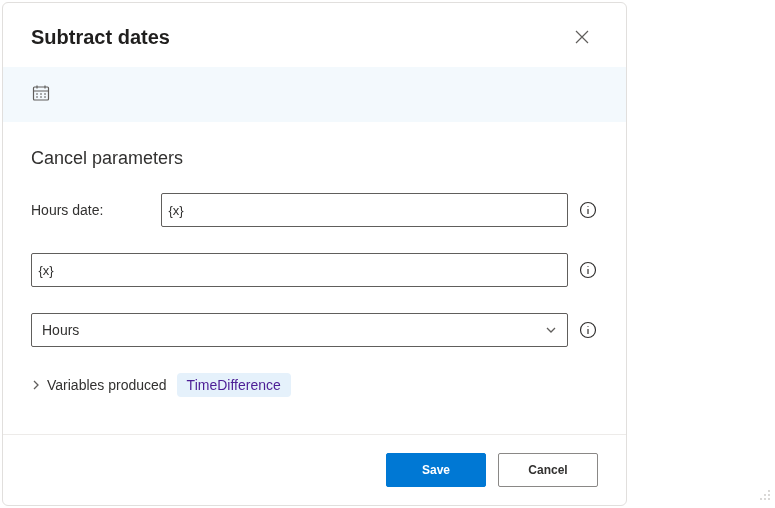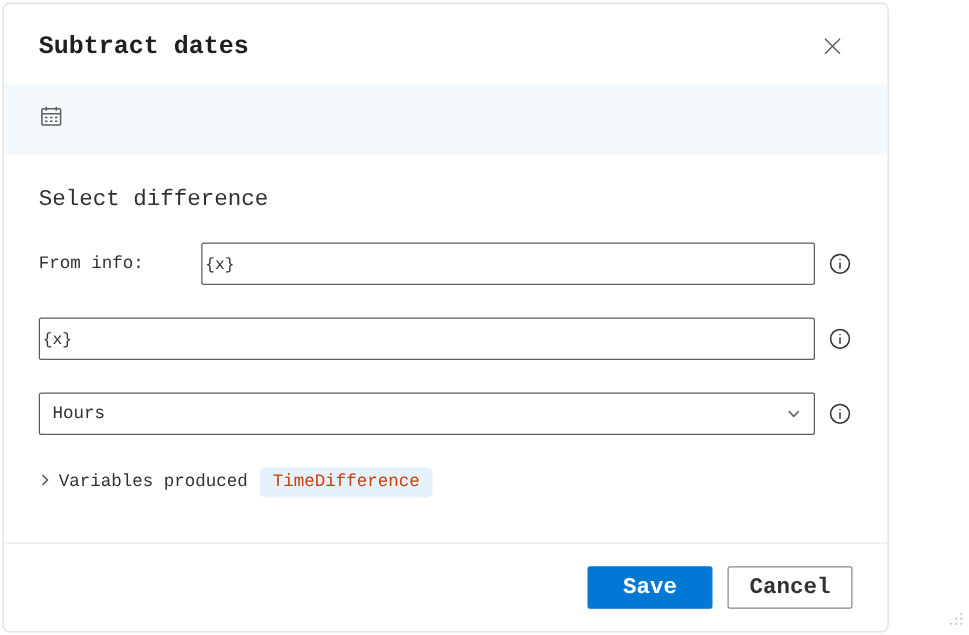--- a/index.html
+++ b/index.html
@@ -6,30 +6,29 @@
   body {
     font-family: "Segoe UI", -apple-system, sans-serif;
     font-size: 14px;
     color: #323130;
     background: #fff;
     width: 775px;
     height: 508px;
     position: relative;
   }
   .dialog {
-    width: 709px;
+    width: 625px;
     height: 504px;
     margin: 2px;
     border: 1px solid #e1dfdd;
     border-radius: 6px;
     background: #fff;
     display: flex;
     flex-direction: column;
     overflow: hidden;
-    font-family: Liberation Mono, monospace;
   }
   .dialog-header {
     display: flex;
     align-items: center;
     justify-content: space-between;
     padding: 18px 28px 14px 28px;
   }
   .dialog-title {
     font-size: 20px;
     font-weight: 600;
@@ -132,39 +131,39 @@
     display: flex; align-items: flex-start; gap: 6px;
     cursor: pointer;
     font-size: 14px;
     color: #323130;
     background: none; border: none;
     font-family: inherit;
   }
   .expander .chev { color: #605e5c; }
   .var-chip {
     background: #e5f1fb;
-    color: #c2410c;
+    color: #4c1d95;
     padding: 4px 10px;
     border-radius: 4px;
     font-size: 14px;
     cursor: pointer;
     display: inline-block;
   }
   .footer {
     border-top: 1px solid #edebe9;
     padding: 18px 28px;
     display: flex;
     justify-content: flex-end;
     gap: 12px;
   }
   .btn {
     min-width: 100px;
     height: 34px;
     border-radius: 2px;
-    font-size: 18px;
+    font-size: 12px;
     font-weight: 600;
     cursor: pointer;
     font-family: inherit;
   }
   .btn-primary {
     background: #0078d4;
     color: #fff;
     border: 1px solid #0078d4;
   }
   .btn-secondary {
@@ -204,24 +203,24 @@
           <line x1="9" y1="11" x2="11" y2="11"></line>
           <line x1="13" y1="11" x2="15" y2="11"></line>
         <line x1="5" y1="14" x2="7" y2="14"></line>
           <line x1="9" y1="14" x2="11" y2="14"></line>
           <line x1="13" y1="14" x2="15" y2="14"></line>
       </svg>
     </span>
   </div>
 
   <div class="body">
-    <div class="section-title">Select difference</div>
+    <div class="section-title">Cancel parameters</div>
 
     <div class="form-row">
-      <div class="form-label">From info:</div>
+      <div class="form-label">Hours date:</div>
       <div class="input-wrap">
         <button class="var-btn">{x}</button>
       </div>
       <button class="info-icon">
         <svg width="18" height="18" viewBox="0 0 18 18" fill="none" stroke="currentColor" stroke-width="1.2">
             <circle cx="9" cy="9" r="7.5"></circle>
             <line x1="9" y1="8" x2="9" y2="13"></line>
             <circle cx="9" cy="5.5" r="0.6" fill="currentColor" stroke="none"></circle>
           </svg>
       </button>

